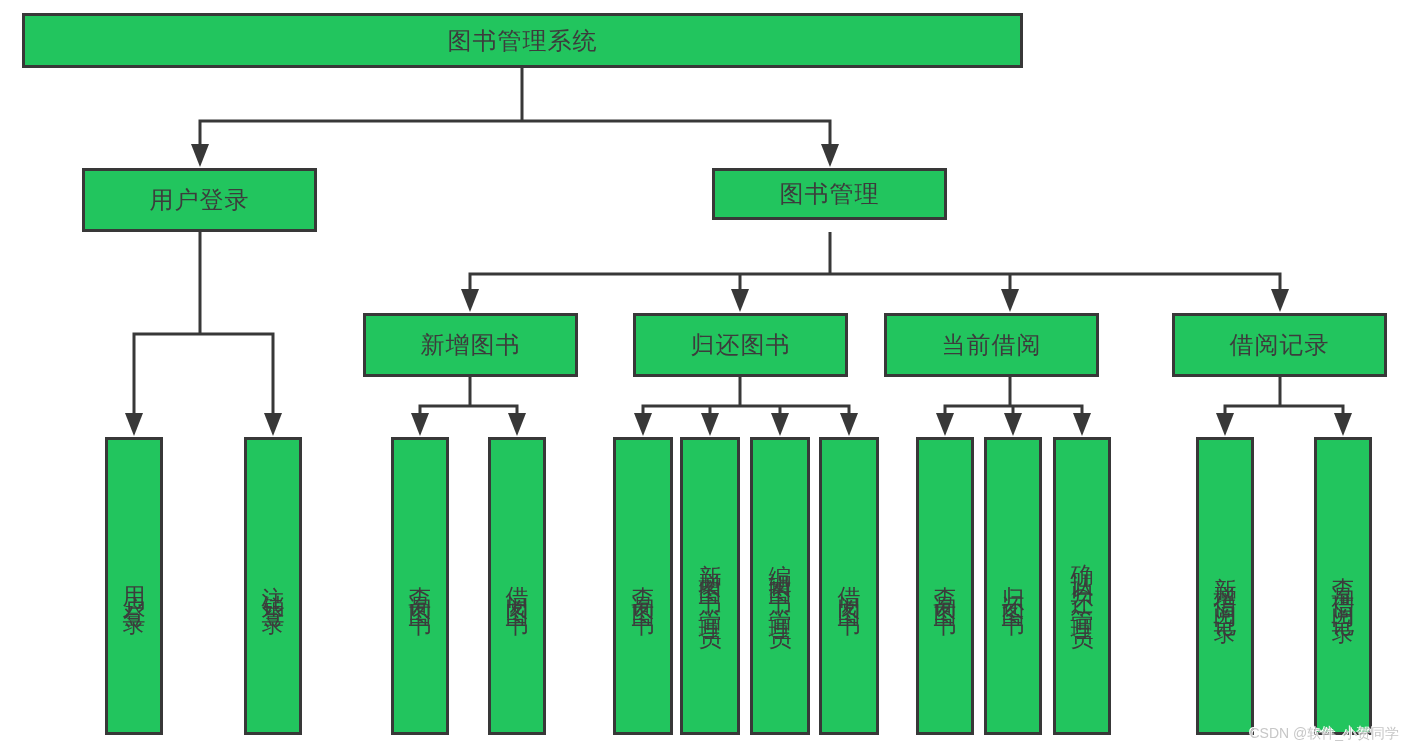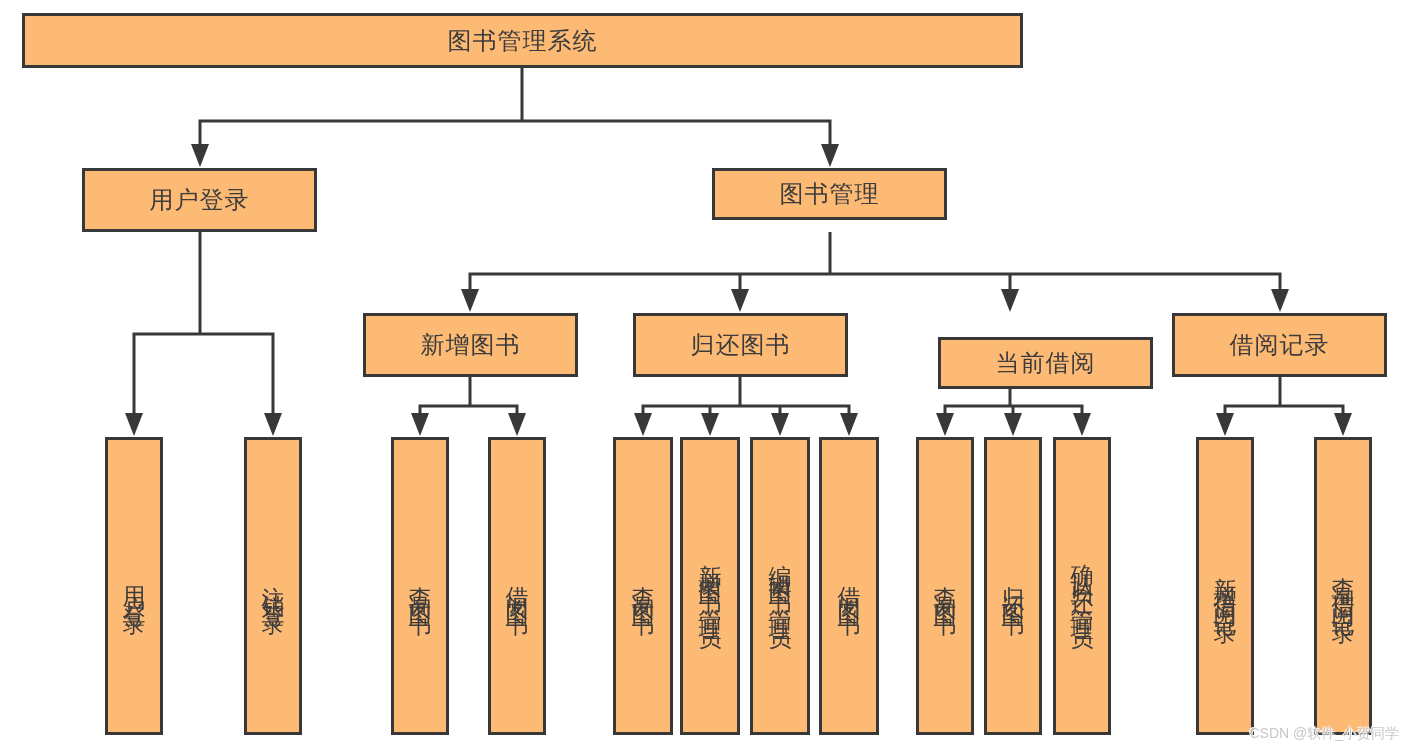--- a/index.html
+++ b/index.html
@@ -18,21 +18,21 @@
   #connectors {
     position: absolute;
     left: 0;
     top: 0;
     z-index: 0;
   }
   .node {
     position: absolute;
     box-sizing: border-box;
     border: 3px solid #383838;
-    background: #fdba74;
+    background: #22c55e;
     color: #3c3c3c;
     display: flex;
     align-items: center;
     justify-content: center;
     z-index: 1;
   }
   .hnode {
     font-size: 24px;
     letter-spacing: 1px;
     white-space: nowrap;
@@ -102,21 +102,21 @@
     </g>
   </svg>
 
   <div class="node hnode" style="left:22px; top:13px; width:1001px; height:55px;">图书管理系统</div>
 
   <div class="node hnode" style="left:82px; top:168px; width:235px; height:64px;">用户登录</div>
   <div class="node hnode" style="left:712px; top:168px; width:235px; height:52px;">图书管理</div>
 
   <div class="node hnode" style="left:363px; top:313px; width:215px; height:64px;">新增图书</div>
   <div class="node hnode" style="left:633px; top:313px; width:215px; height:64px;">归还图书</div>
-  <div class="node hnode" style="left:938px; top:313px; width:215px; height:52px;margin-top:24px;">当前借阅</div>
+  <div class="node hnode" style="left:884px; top:313px; width:215px; height:64px;">当前借阅</div>
   <div class="node hnode" style="left:1172px; top:313px; width:215px; height:64px;">借阅记录</div>
 
   <div class="node vnode" style="left:105px; top:437px; width:58px; height:298px;">用户登录</div>
   <div class="node vnode" style="left:244px; top:437px; width:58px; height:298px;">注销登录</div>
 
   <div class="node vnode" style="left:391px; top:437px; width:58px; height:298px;">查询图书</div>
   <div class="node vnode" style="left:488px; top:437px; width:58px; height:298px;">借阅图书</div>
 
   <div class="node vnode" style="left:613px; top:437px; width:60px; height:298px;">查询图书</div>
   <div class="node vnode" style="left:680px; top:437px; width:60px; height:298px;">新增图书（管理员）</div>

